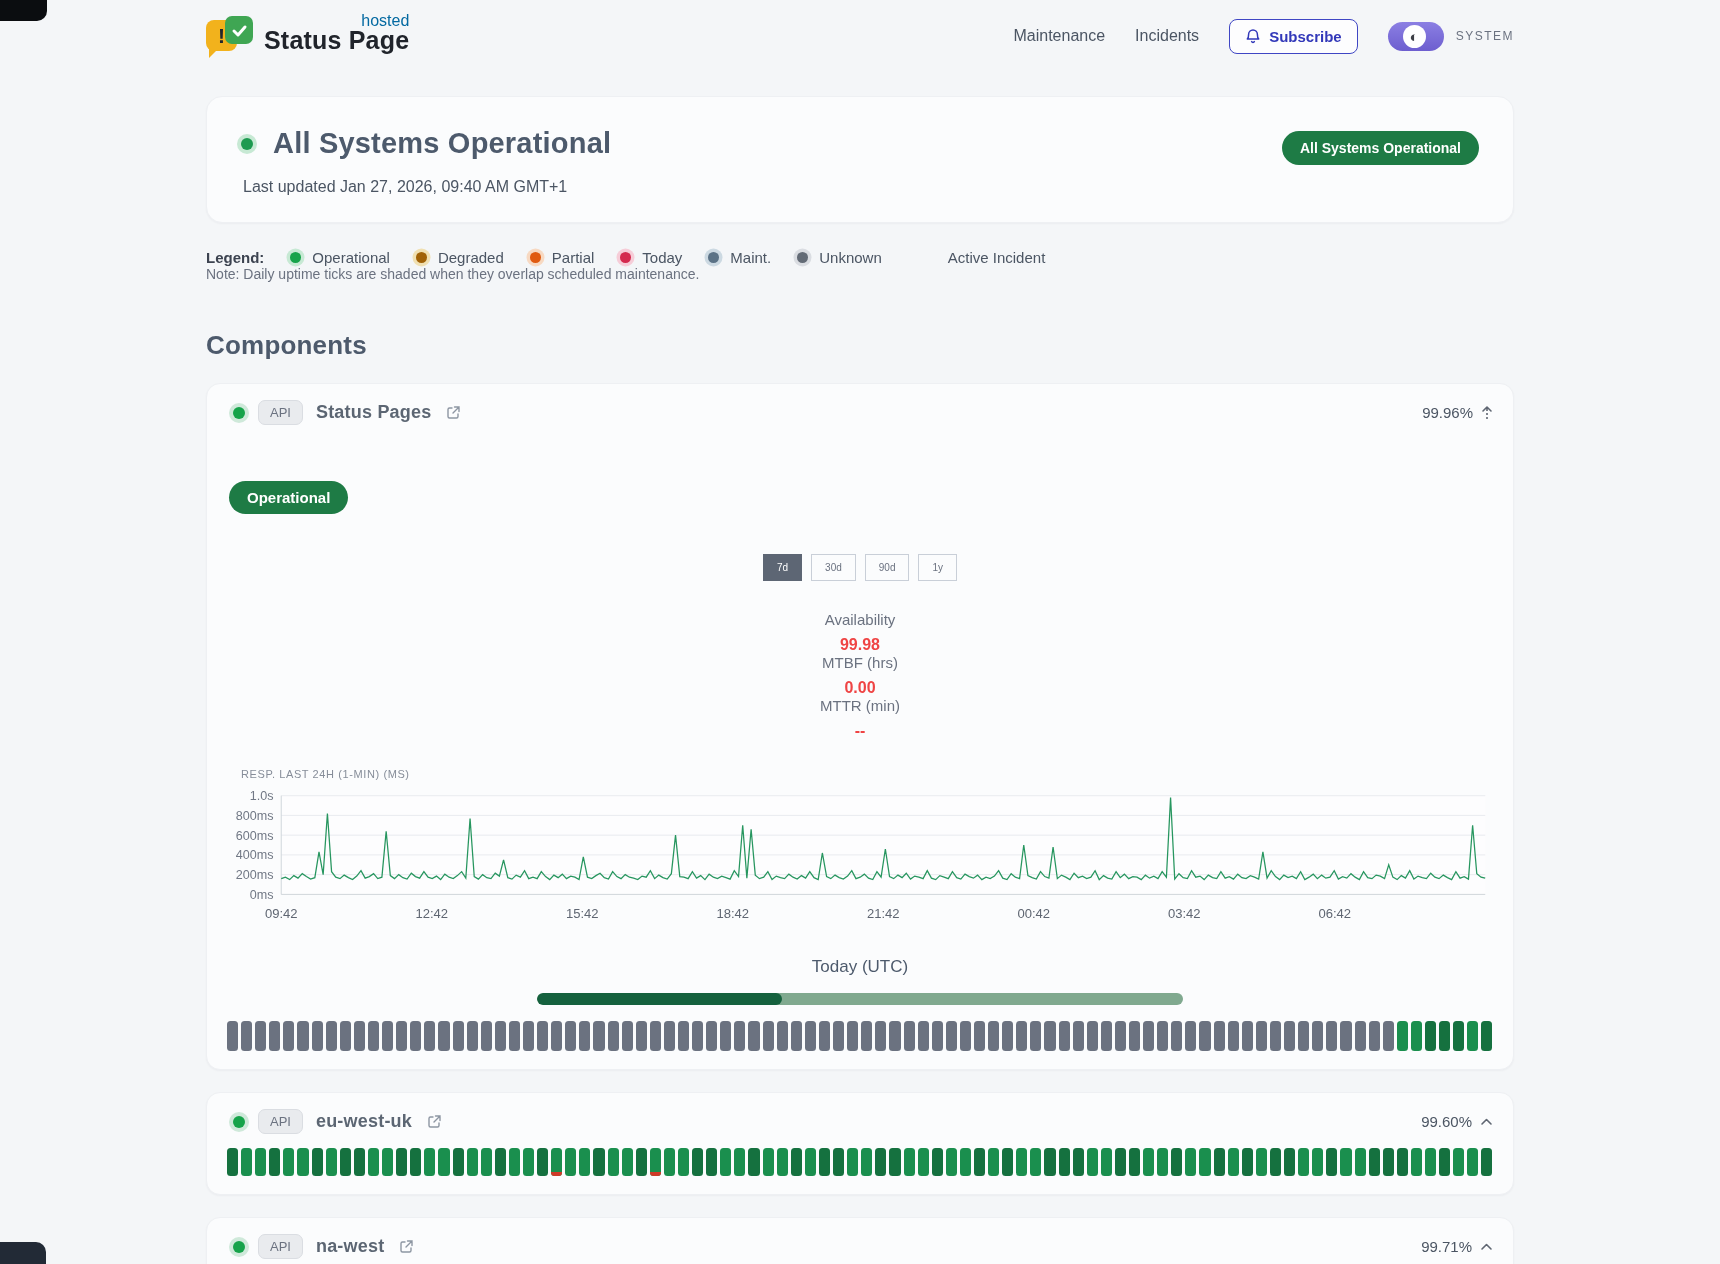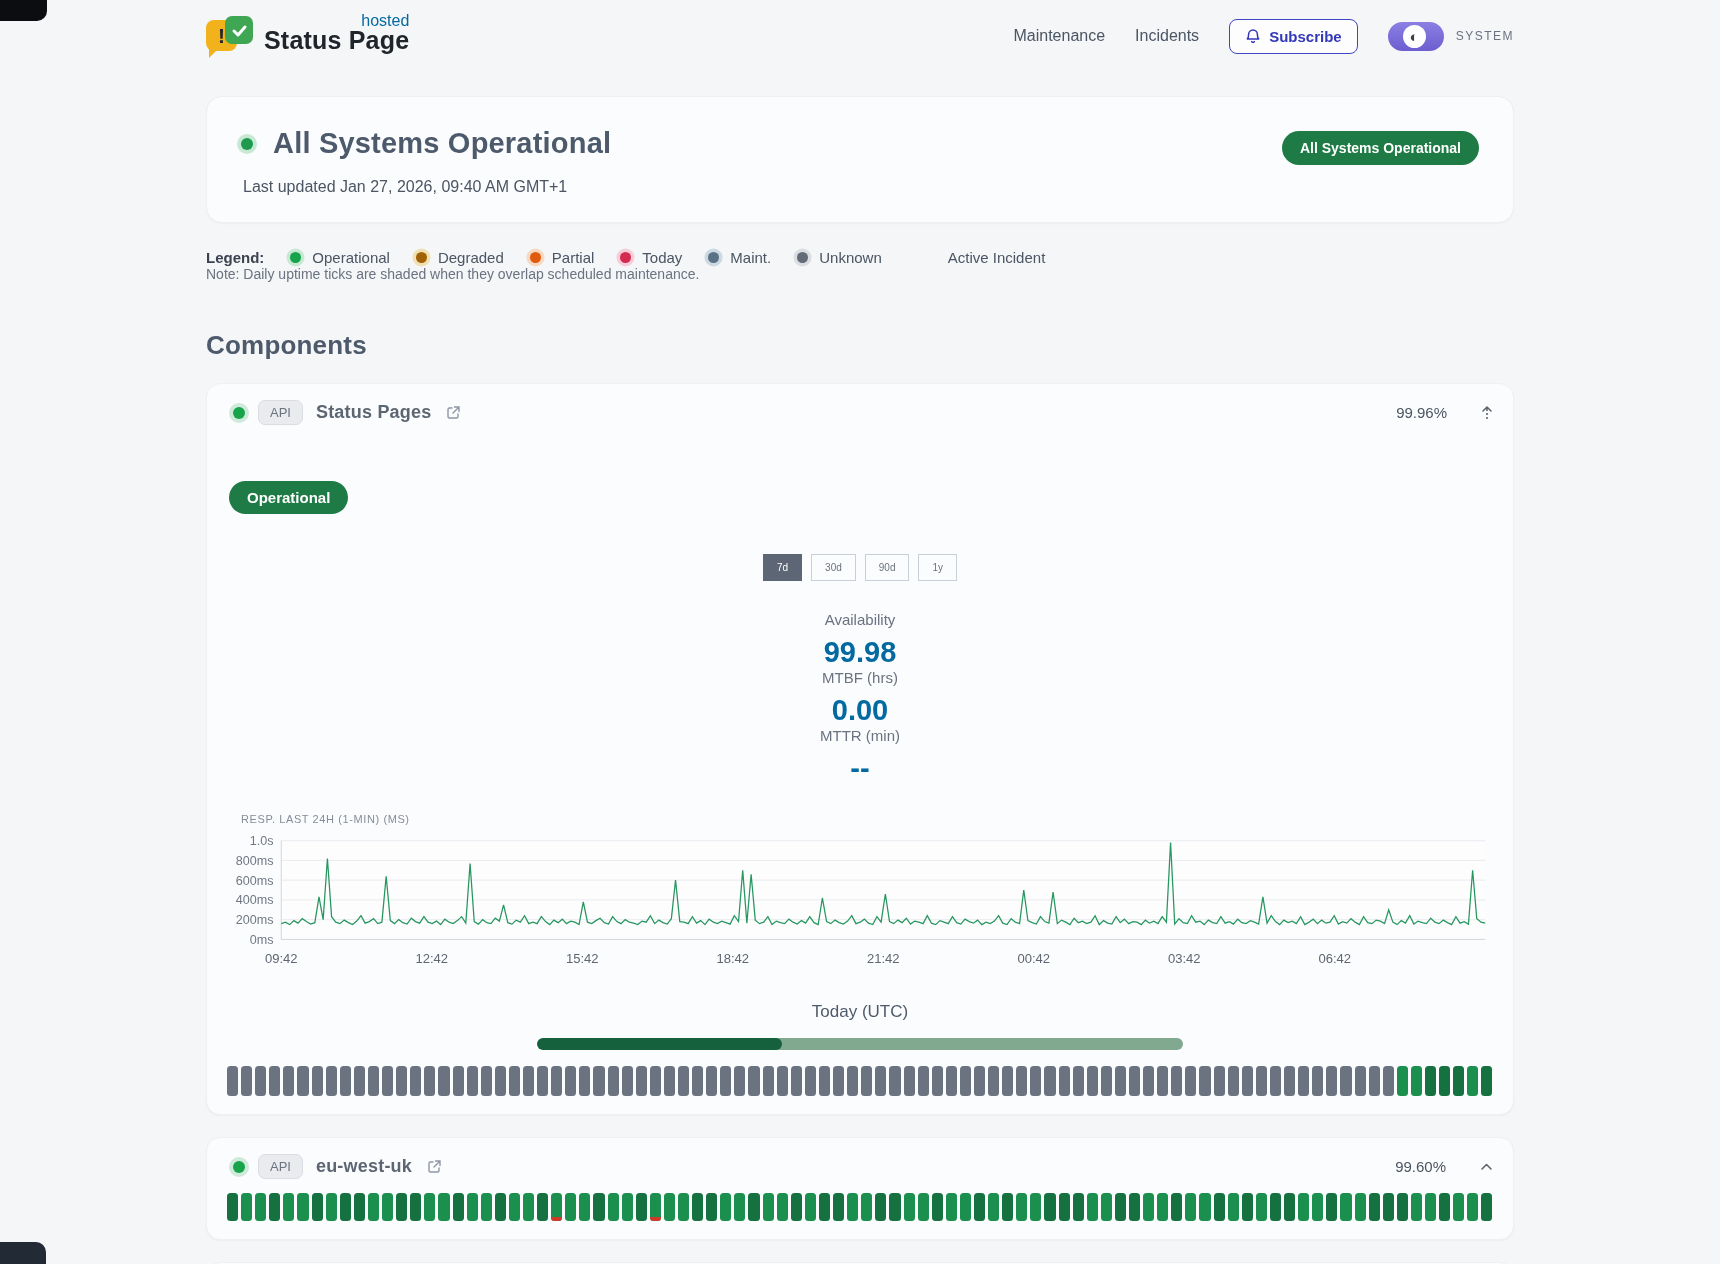--- a/index.html
+++ b/index.html
@@ -62,34 +62,34 @@
 
   
   .components-title { margin-top:48px; font-size:26px; font-weight:600; color:#4d5a6c; letter-spacing:.2px; }
   .card { background:#fbfcfd; border:1px solid #eef0f3; border-radius:14px; box-shadow:0 1px 2px rgba(16,24,40,.04); }
   .component { margin-top:22px; padding:16px 20px 18px; }
   .comp-header { display:flex; align-items:center; gap:13px; cursor:pointer; }
   .comp-dot { width:12px; height:12px; border-radius:50%; background:#16a34a; box-shadow:0 0 0 4px #cfe9da; flex:0 0 auto; margin-left:6px; }
   .comp-tag { background:#e9ebee; border:1px solid #dadde2; color:#6b7280; font-size:13px; border-radius:7px; padding:4px 11px; }
   .comp-name { font-size:18px; font-weight:bold; color:#5c6673; letter-spacing:.2px; }
   .ext-icon { display:inline-flex; margin-left:2px; cursor:pointer; }
-  .comp-right { margin-left:auto; display:flex; align-items:center; gap:34px; }
+  .comp-right { margin-left:auto; display:flex; align-items:center; gap:8px; }
   .comp-uptime { font-size:15px; color:#4b5563; }
   .comp-caret { color:#5f6672; display:inline-flex; cursor:pointer; }
 
   
   .op-badge { display:inline-block; background:#1e7b45; color:#fff; font-weight:bold; font-size:15px;
     padding:8px 18px; border-radius:999px; margin:56px 0 0 2px; }
   .range-row { display:flex; justify-content:center; gap:9px; margin-top:40px; }
   .range-btn { font-family:"Liberation Sans", sans-serif; font-size:10px; color:#6b7280; background:#fbfcfd;
     border:1px solid #c9cfd8; border-radius:0; padding:7px 13px; cursor:pointer; }
   .range-btn.active { background:#5d6674; border-color:#5d6674; color:#fff; }
   .stats-row { display:grid; grid-template-columns:1fr; margin-top:30px; text-align:center; }
   .stat-label { font-size:15px; color:#6b7280; }
-  .stat-value { font-size:29px; font-weight:600; color:#0369a1; margin-top:8px; }
+  .stat-value { font-size:16px; font-weight:600; color:#ef4444; margin-top:8px; }
 
   .chart-wrap { margin-top:28px; }
   .chart-title { font-size:11px; letter-spacing:.6px; color:#868d99; margin-left:14px; }
   .chart-svg { display:block; width:100%; margin-top:6px; }
 
   .center-label { text-align:center; font-size:17px; font-weight:500; color:#4d5a6c; }
   .today-label { margin-top:26px; }
   .progress-track { width:646px; height:12px; border-radius:999px; background:#80a98f; margin:16px auto 0; overflow:hidden; }
   .progress-fill { height:100%; border-radius:999px; background:#15613e; }
   .last90-label { margin-top:32px; }

